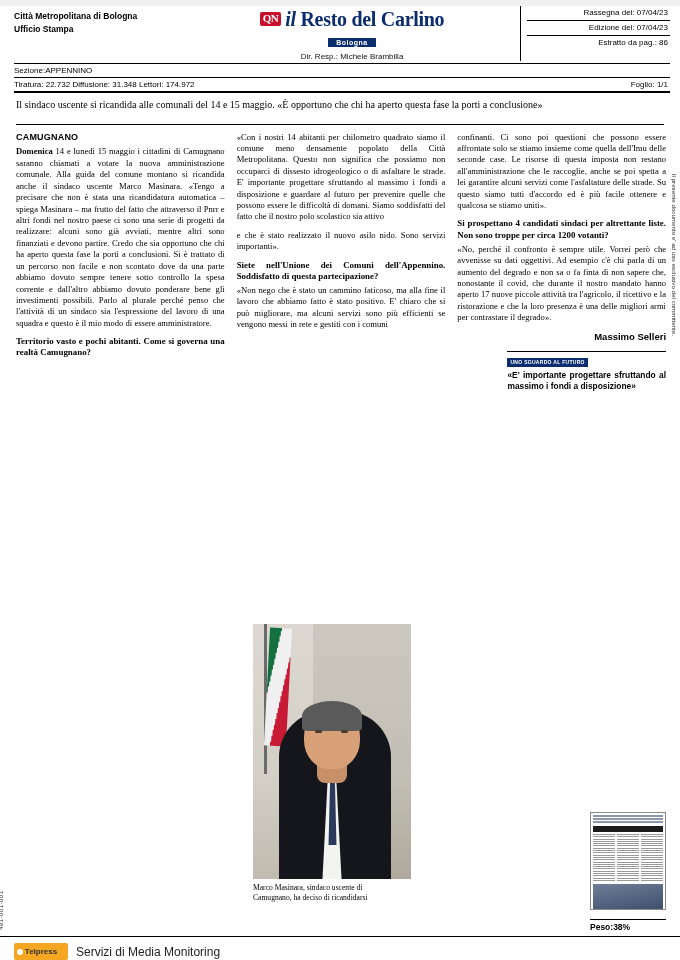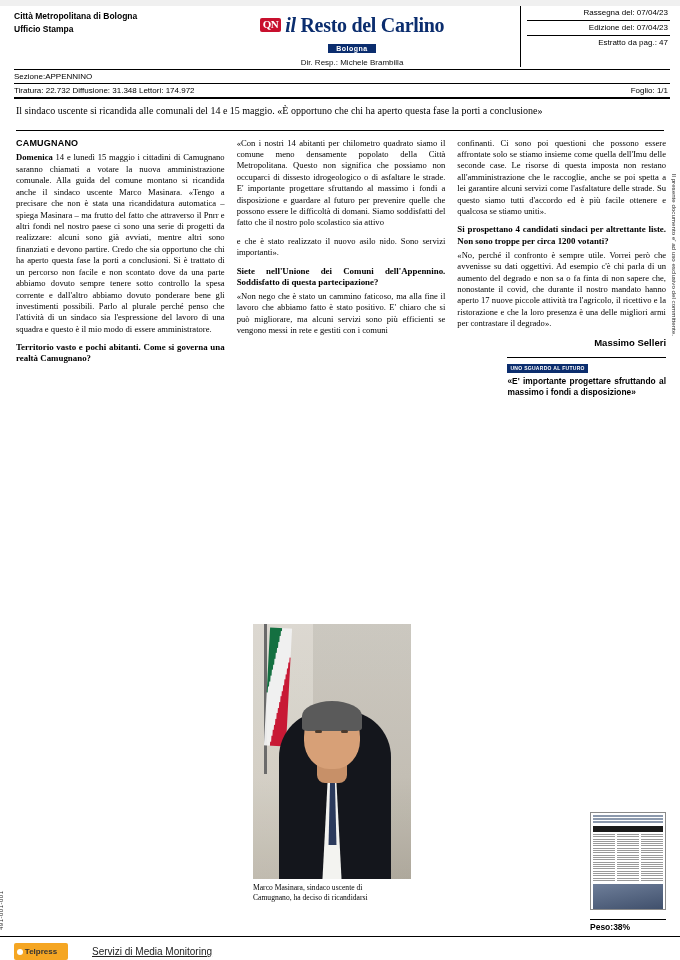--- a/index.html
+++ b/index.html
@@ -31,21 +31,21 @@
   .ch-left {
     width: 170px;
     font-size: 8.5px;
     line-height: 1.5;
     padding-top: 4px;
     font-weight: bold;
   }
   .ch-mid {
     flex: 1;
     text-align: center;
-    padding-top: 8px;
+    padding-top: 2px;
   }
   .logo-row {
     display: flex;
     align-items: center;
     justify-content: center;
     gap: 4px;
   }
   .qn-badge {
     background: #c8102e;
     color: #fff;
@@ -347,24 +347,23 @@
     font-size: 8px;
     font-weight: bold;
     display: flex; align-items: center; justify-content: center;
     position: relative;
   }
   .tp-logo .dot {
     position: absolute; left: 3px; top: 50%; margin-top: -3px;
     width: 6px; height: 6px; border-radius: 50%; background: #fff;
   }
   .tp-text {
-    font-size: 10px;
-    margin-left: 24px;
+    font-size: 12px;
+    margin-left: 8px;
     color: #222;
-    text-decoration: underline;
   }
   
   .side-right {
     position: absolute;
     right: 2px;
     top: 330px;
     transform: rotate(90deg);
     transform-origin: right top;
     font-size: 6.2px;
     white-space: nowrap;
@@ -398,21 +397,21 @@
         <span class="masthead"><span class="it">il </span><span>Resto del Carlino</span></span>
       </div>
       <div>
         <span class="city-tag">Bologna</span>
       </div>
       <div class="dir-line">Dir. Resp.: Michele Brambilla</div>
     </div>
     <div class="ch-right">
       <div>Rassegna del: 07/04/23</div>
       <div>Edizione del: 07/04/23</div>
-      <div>Estratto da pag.: 47</div>
+      <div>Estratto da pag.: 86</div>
     </div>
   </div>
 
   <div class="clip-meta">
     <span>Sezione:APPENNINO</span>
     <span class="r"></span>
   </div>
   <div class="clip-meta2">
     <span>Tiratura: 22.732 Diffusione: 31.348 Lettori: 174.972</span>
     <span class="r">Foglio: 1/1</span>

